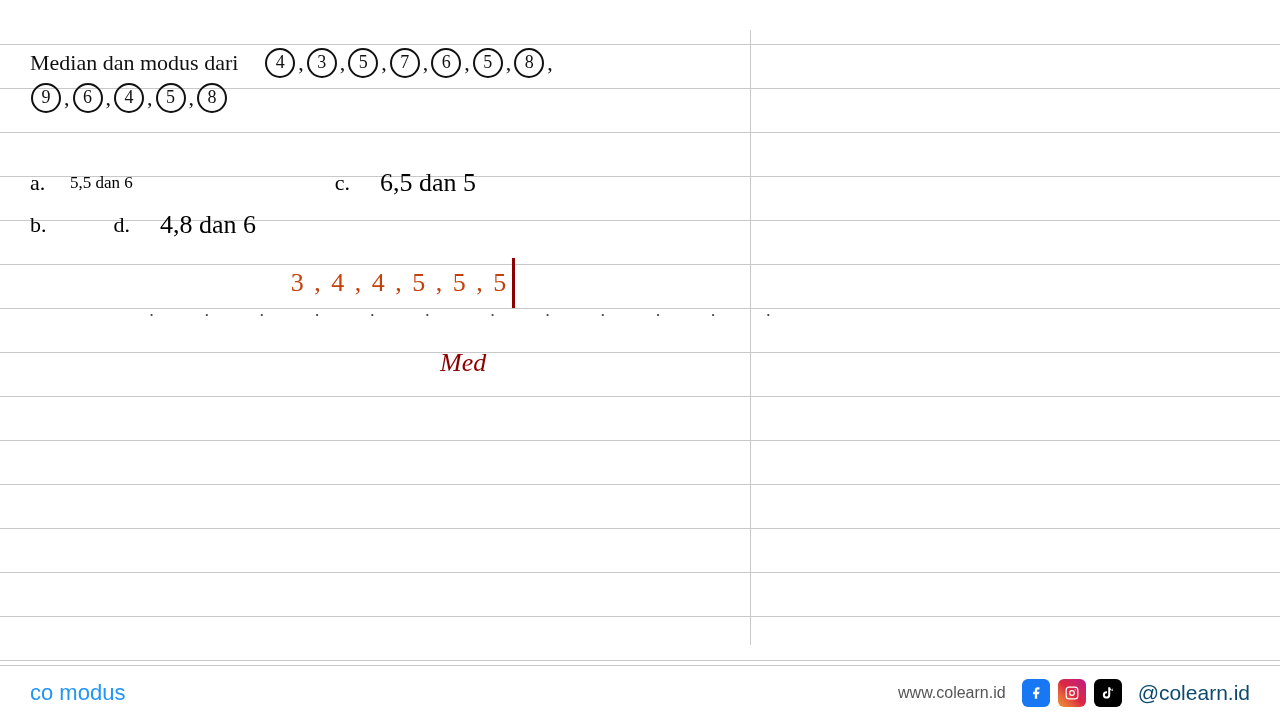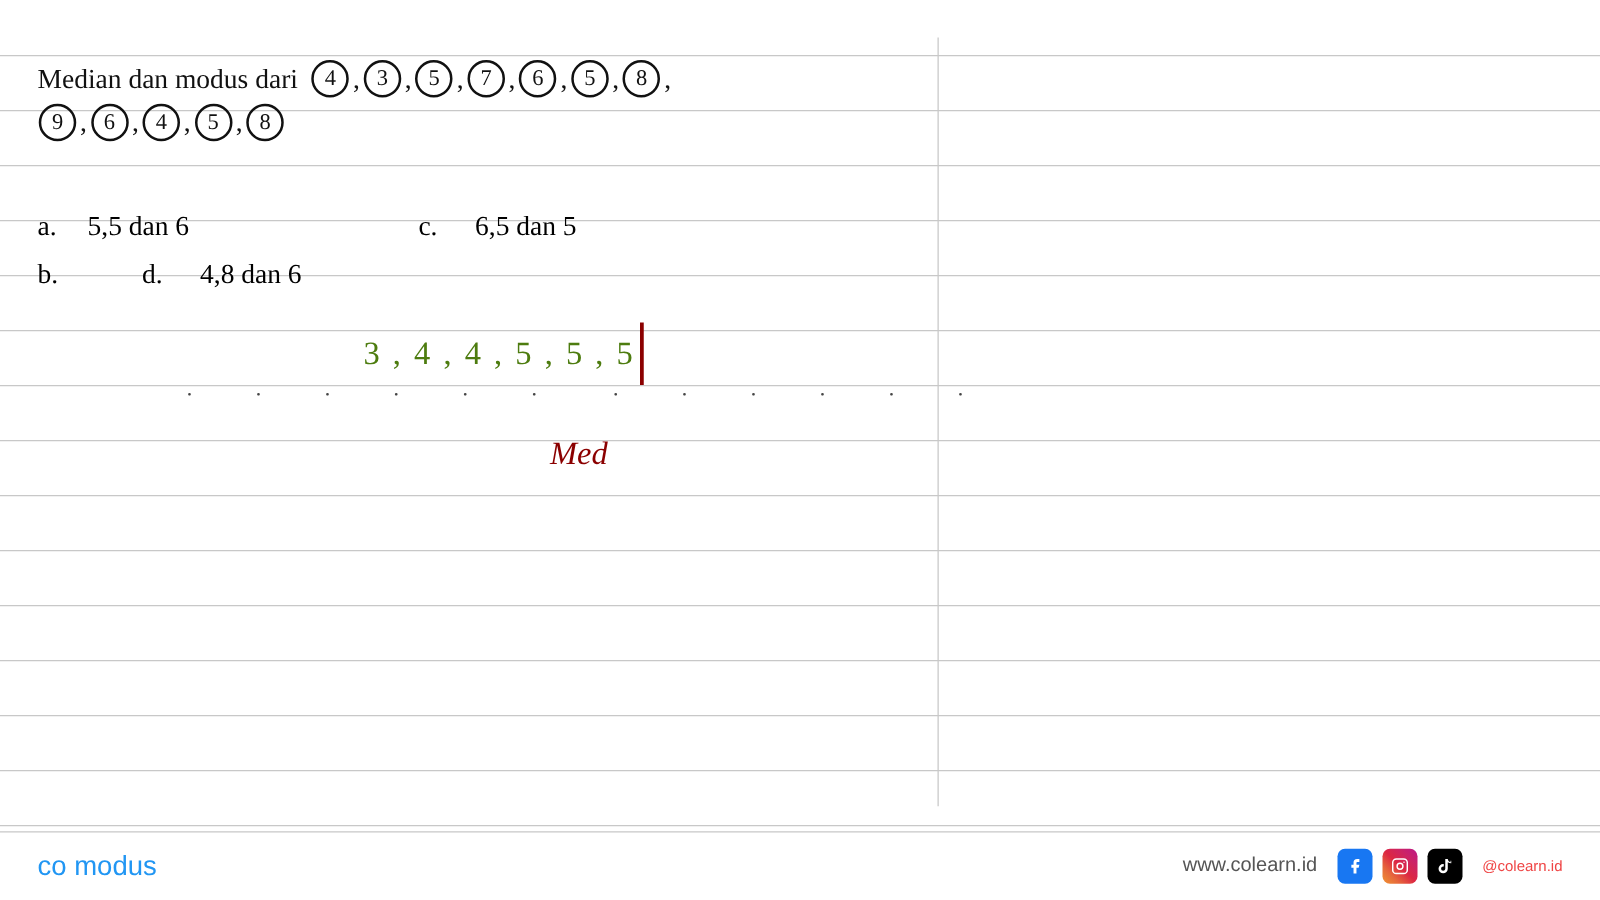--- a/index.html
+++ b/index.html
@@ -87,42 +87,42 @@
       align-items: center;
     }
 
     .option-label {
       width: 40px;
       font-size: 22px;
     }
 
     .option-value {
       width: 220px;
-      font-size: 22px;
+      font-size: 17px;
     }
 
     .option-label2 {
       width: 60px;
       font-size: 22px;
       text-align: right;
       margin-right: 30px;
     }
 
     .option-value2 {
-      font-size: 22px;
+      font-size: 26px;
     }
 
     
     .sequence-block {
       position: absolute;
       top: 258px;
       left: 30px;
       width: 750px;
       font-size: 26px;
-      color: #4d7c0f;
+      color: #c2410c;
       display: flex;
       align-items: center;
       justify-content: center;
     }
 
     .seq-left {
       font-size: 26px;
       letter-spacing: 2px;
     }
 
@@ -202,22 +202,22 @@
       justify-content: center;
       font-size: 16px;
       color: white;
     }
 
     .fb-icon { background: #1877F2; }
     .ig-icon { background: linear-gradient(45deg, #f09433 0%,#e6683c 25%,#dc2743 50%,#cc2366 75%,#bc1888 100%); }
     .tk-icon { background: #000000; }
 
     .at-handle {
-      font-size: 12px;
-      color: #ef4444;
+      font-size: 21px;
+      color: #0c4a6e;
     }
   </style>
 </head>
 <body>
 
 <div class="ruled-lines">
   <div class="ruled-line" style="top: 44px;"></div>
   <div class="ruled-line" style="top: 88px;"></div>
   <div class="ruled-line" style="top: 132px;"></div>
   <div class="ruled-line" style="top: 176px;"></div>
@@ -232,21 +232,21 @@
   <div class="ruled-line" style="top: 572px;"></div>
   <div class="ruled-line" style="top: 616px;"></div>
   <div class="ruled-line" style="top: 660px;"></div>
 </div>
 
 <div style="position:absolute; top:30px; left:750px; width:1px; height:615px; background:#c8c8c8;"></div>
 
 <div class="question-block">
 
   <div class="question-line1">
-    <span style="margin-right:8px;">Median dan modus dari</span>
+    <span style="margin-right:24px;">Median dan modus dari</span>
     <span class="circled">4</span>
       <span>,</span>
     <span class="circled">3</span>
       <span>,</span>
     <span class="circled">5</span>
       <span>,</span>
     <span class="circled">7</span>
       <span>,</span>
     <span class="circled">6</span>
       <span>,</span>

